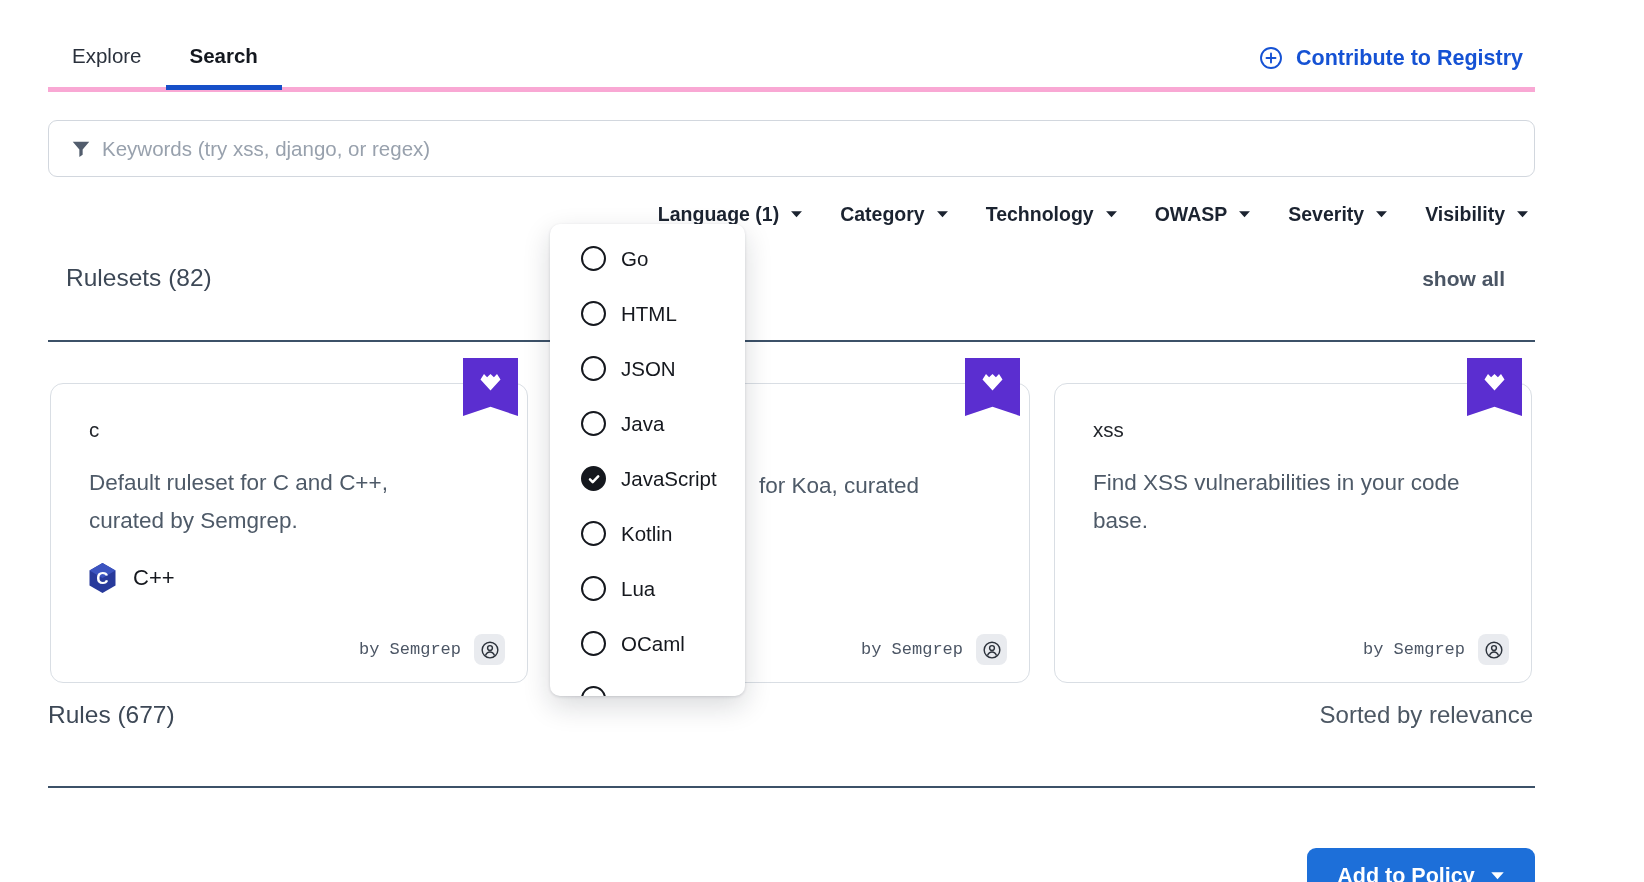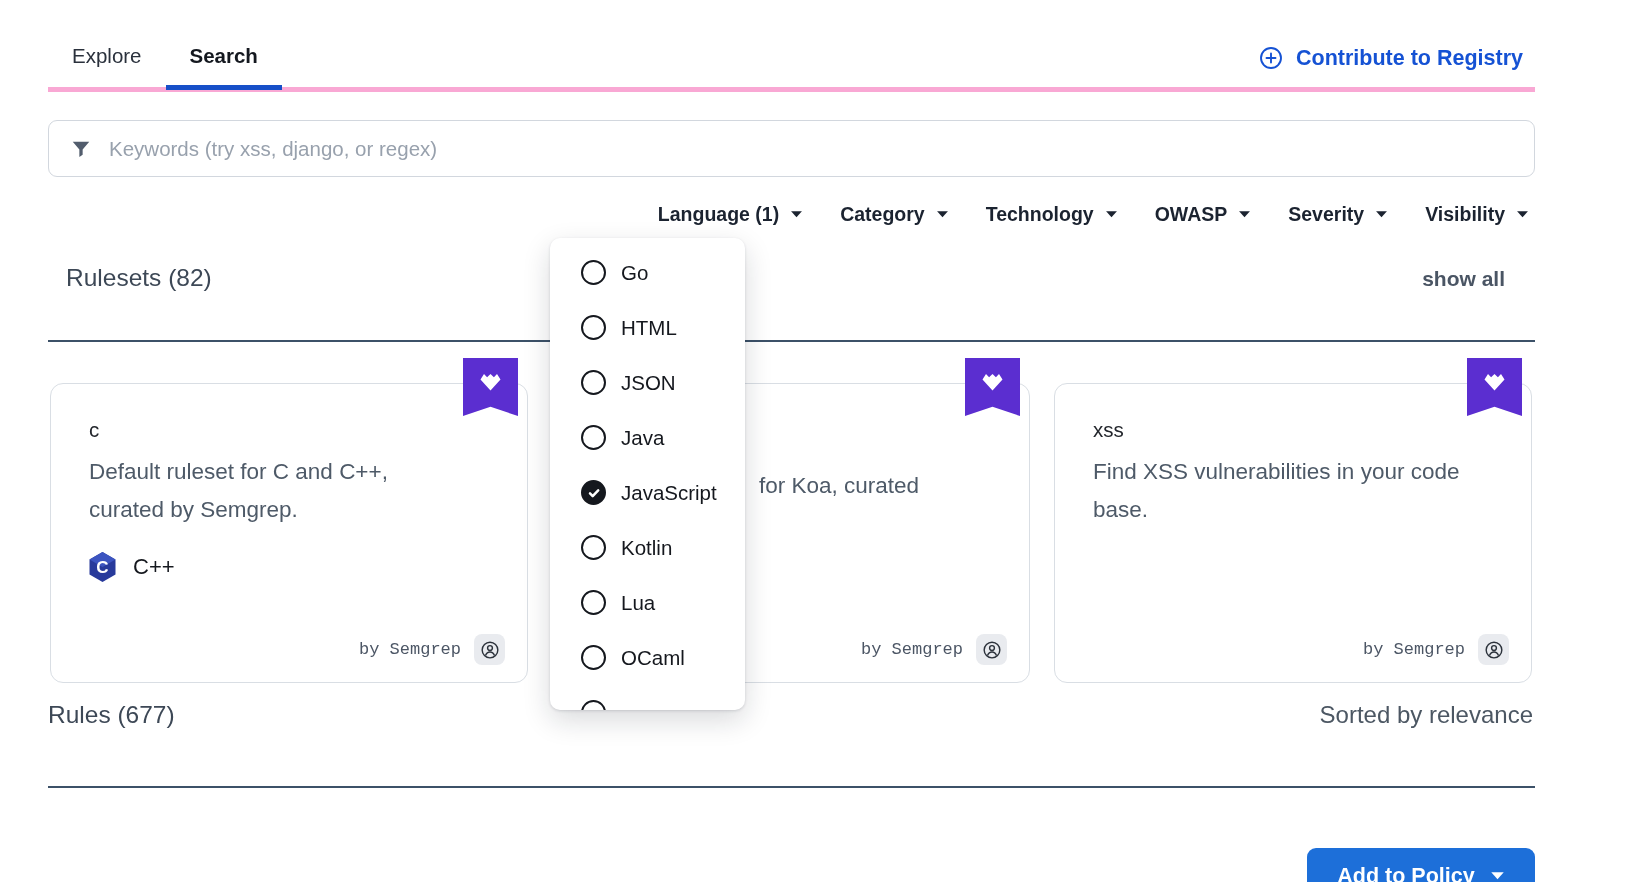--- a/index.html
+++ b/index.html
@@ -10,53 +10,53 @@
   
   .tabs-bar { position:absolute; left:48px; top:28px; width:1487px; height:64px; border-bottom:5px solid #f9a8d4; }
   .tabs { display:flex; height:100%; }
   .tab { position:relative; padding:16px 24px 0; font-size:20.5px; color:#2a313c; cursor:pointer; }
   .tab.active { font-weight:700; color:#14181f; }
   .tab.active::after { content:""; position:absolute; left:0; right:0; bottom:-2.5px; height:5px; background:#164fc8; }
   .contribute { position:absolute; right:12px; top:18px; display:flex; align-items:flex-start; gap:13px; color:#1552d4; font-weight:700; font-size:21.5px; cursor:pointer; }
   .contribute svg { width:24px; height:24px; }
 
   
-  .search-box { position:absolute; left:48px; top:120px; width:1487px; height:57px; border:1.7px solid #d2d7de; border-radius:9px; display:flex; align-items:center; padding:0 21px; gap:17px; background:#fff; }
+  .search-box { position:absolute; left:48px; top:120px; width:1487px; height:57px; border:1.7px solid #d2d7de; border-radius:9px; display:flex; align-items:center; padding:0 21px; gap:10px; background:#fff; }
   .search-box svg { width:22px; height:22px; flex:none; }
   .search-box input { flex:1; border:none; outline:none; font-size:20.5px; color:#333a45; font-family:inherit; background:transparent; }
   .search-box input::placeholder { color:#98a1ad; }
 
   
   .filters { position:absolute; left:48px; top:203px; width:1487px; display:flex; justify-content:flex-end; align-items:center; gap:37px; padding-right:6px; }
   .filter { display:flex; align-items:center; gap:11px; font-size:19.5px; font-weight:600; color:#1b2330; cursor:pointer; white-space:nowrap; }
   .caret { width:13px; height:9px; color:#1b2330; }
 
   
-  .lang-dropdown { position:absolute; left:550px; top:238px; width:195px; height:472px; background:#fff; border-radius:10px;
+  .lang-dropdown { position:absolute; left:550px; top:224px; width:195px; height:472px; background:#fff; border-radius:10px;
                    box-shadow:0 1px 3px rgba(16,24,40,.14), 0 10px 28px rgba(16,24,40,.16); z-index:30; overflow:hidden; padding-top:7px; }
   .lang-option { display:flex; align-items:center; height:55px; padding-left:31px; gap:15px; font-size:20.5px; color:#15181e; cursor:pointer; }
   .radio { width:25px; height:25px; border:2.6px solid #15181e; border-radius:50%; flex:none; display:flex; align-items:center; justify-content:center; background:#fff; }
   .radio svg { display:none; width:14px; height:14px; }
   .radio.checked { background:#15181e; }
   .radio.checked svg { display:block; }
 
   
   .rulesets-row { position:absolute; left:48px; top:264px; width:1487px; display:flex; justify-content:space-between; align-items:baseline; }
   .section-heading { font-size:24.5px; color:#3d4856; }
   .rulesets-heading { margin-left:18px; }
   .show-all { font-size:21px; font-weight:700; color:#4a5564; margin-right:30px; cursor:pointer; }
   .divider { position:absolute; left:48px; width:1487px; height:1.5px; background:#3c5168; }
   .divider-1 { top:340px; }
   .divider-2 { top:786px; }
 
   
   .cards { position:absolute; left:50px; top:383px; display:flex; gap:24px; }
   .card { position:relative; width:478px; height:300px; border:1.6px solid #d9dee4; border-radius:13px; background:#fff; padding:34px 38px; cursor:pointer; }
   .card-title { font-size:20.5px; color:#23262c; }
-  .card-desc { margin-top:11px; font-size:22.5px; line-height:38px; color:#4e5a68; max-width:378px; }
+  .card-desc { margin-top:22px; font-size:22.5px; line-height:38px; color:#4e5a68; max-width:378px; }
   .card-desc.partial { position:absolute; left:206px; top:83px; margin:0; white-space:nowrap; }
   .lang-chip { margin-top:23px; display:flex; align-items:center; gap:17px; font-size:22px; color:#15181e; }
   .cpp-hex { position:relative; width:27px; height:30px; display:flex; align-items:center; justify-content:center; }
   .card-footer { position:absolute; right:22px; bottom:17px; display:flex; align-items:center; gap:13px; }
   .by { font-family:"Liberation Mono", monospace; font-size:17px; color:#4c5665; }
   .avatar { width:31px; height:31px; border-radius:8px; background:#e9ebef; display:flex; align-items:center; justify-content:center; }
   .avatar svg { width:20px; height:20px; }
   .ribbon { position:absolute; top:-26px; right:9px; width:55px; height:58px; background:#5b2ed0;
             clip-path:polygon(0 0,100% 0,100% 100%,50% 84%,0 100%); display:flex; justify-content:center; padding-top:14px; }
   .ribbon svg { width:23px; height:20px; }

